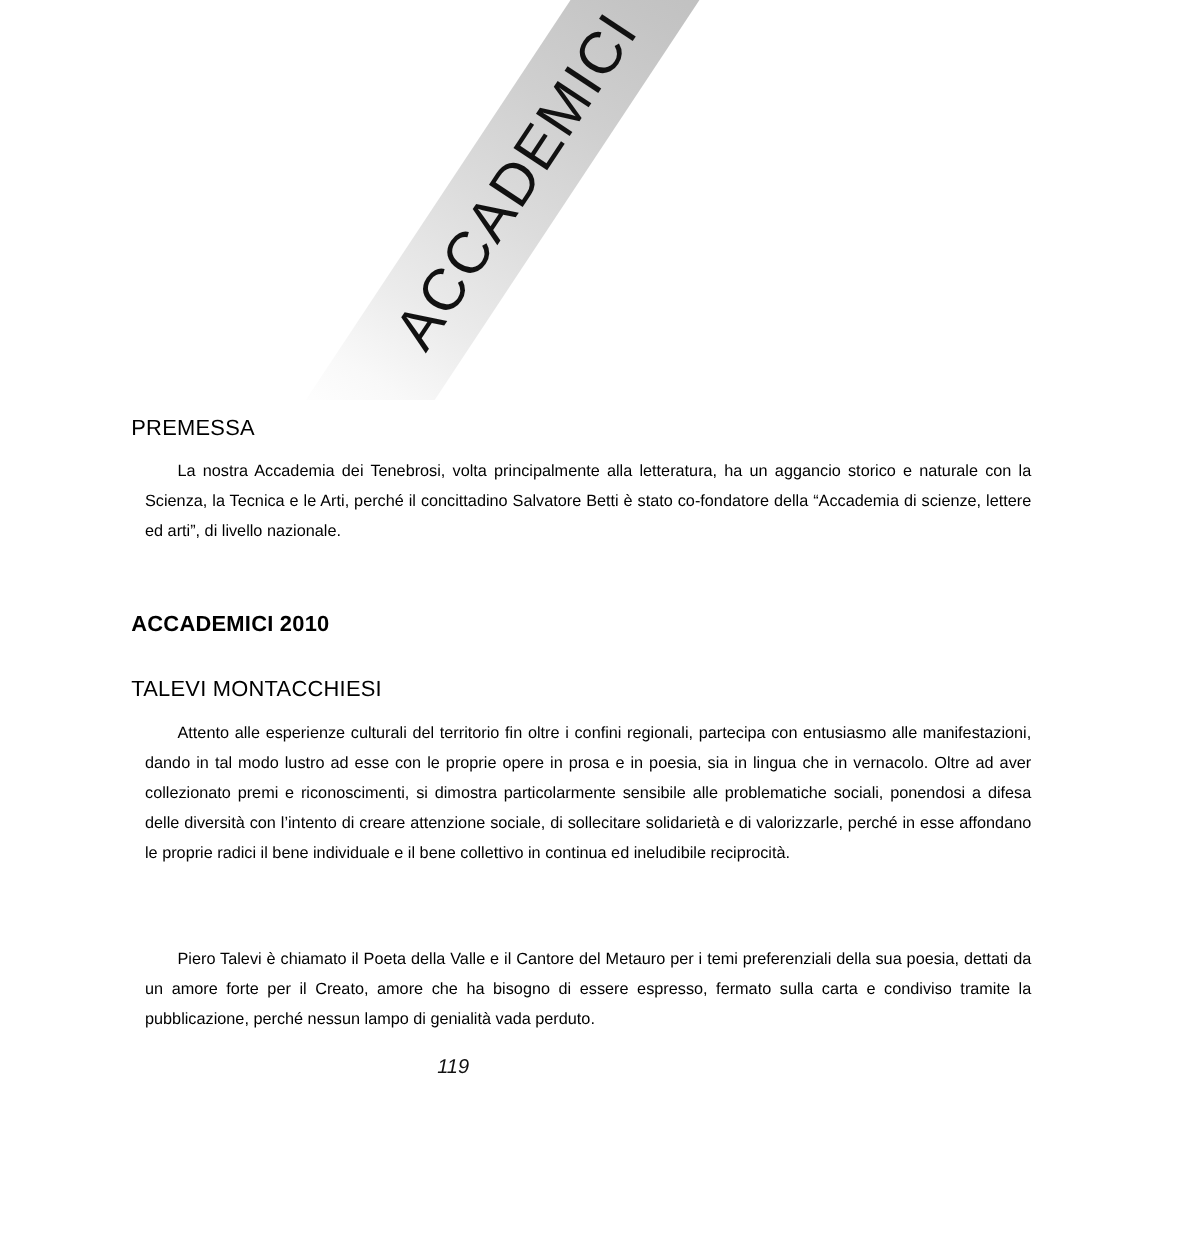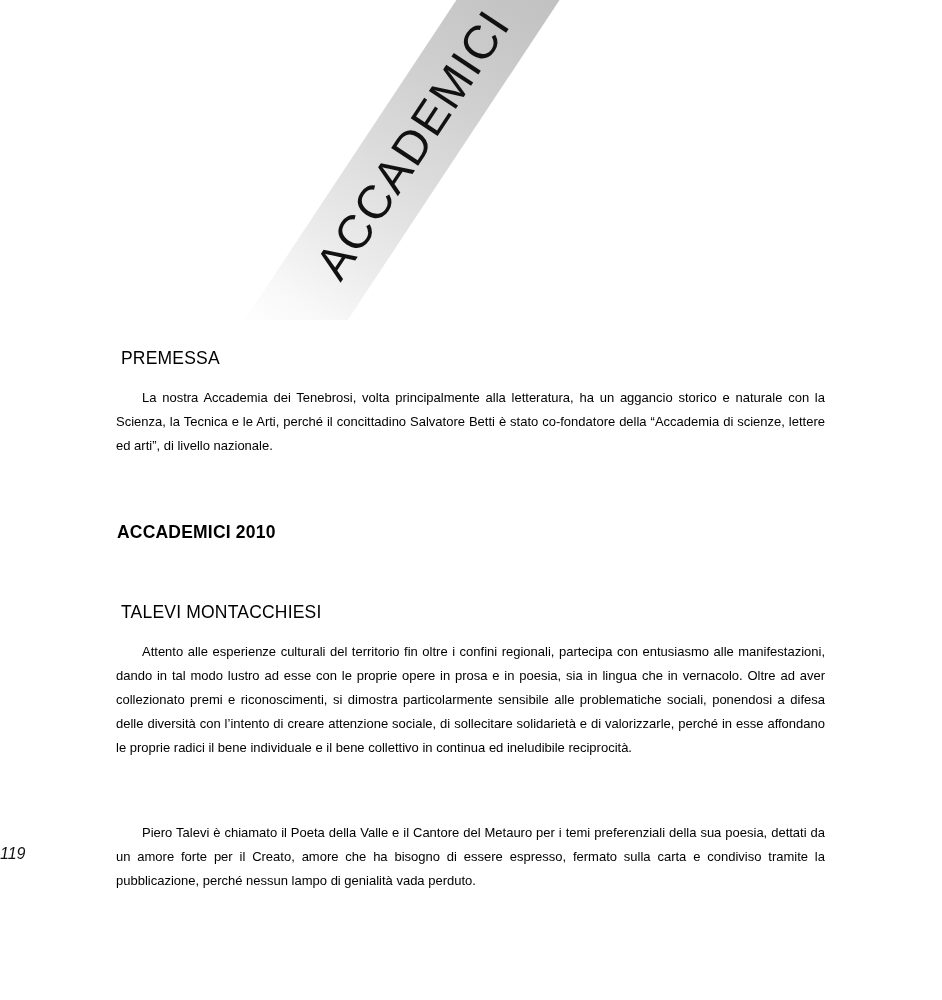--- a/index.html
+++ b/index.html
@@ -71,29 +71,29 @@
     position: absolute;
     left: 105px;
     top: 330px;
     width: 731px;
   }
   .sec-head {
     font-size: 17.5px;
     line-height: 24px;
     font-weight: 400;
     letter-spacing: 0.2px;
-    margin: 16px;
+    margin: 0;
     text-align: left;
   }
   .sec-head-bold {
     font-size: 17.5px;
     line-height: 24px;
     font-weight: 700;
     letter-spacing: 0.2px;
-    margin: 12px;
+    margin: 0;
     text-align: left;
   }
   .para {
     font-size: 13px;
     line-height: 24.2px;
     margin: 11px;
     text-align: justify;
     text-justify: inter-word;
     text-indent: 26px;
     hyphens: manual;
@@ -101,21 +101,21 @@
   }
   .gap-lg { height: 38px; }
   .gap-md { height: 28px; }
 
   
   #page-number {
     position: absolute;
     left: 0;
     top: 845px;
     width: 770px;
-    text-align: left;
+    text-align: center;
     padding-right: 45px;
     box-sizing: border-box;
     font-style: italic;
     font-size: 16px;
     color: #111111;
   }
 </style>
 </head>
 <body>
 

